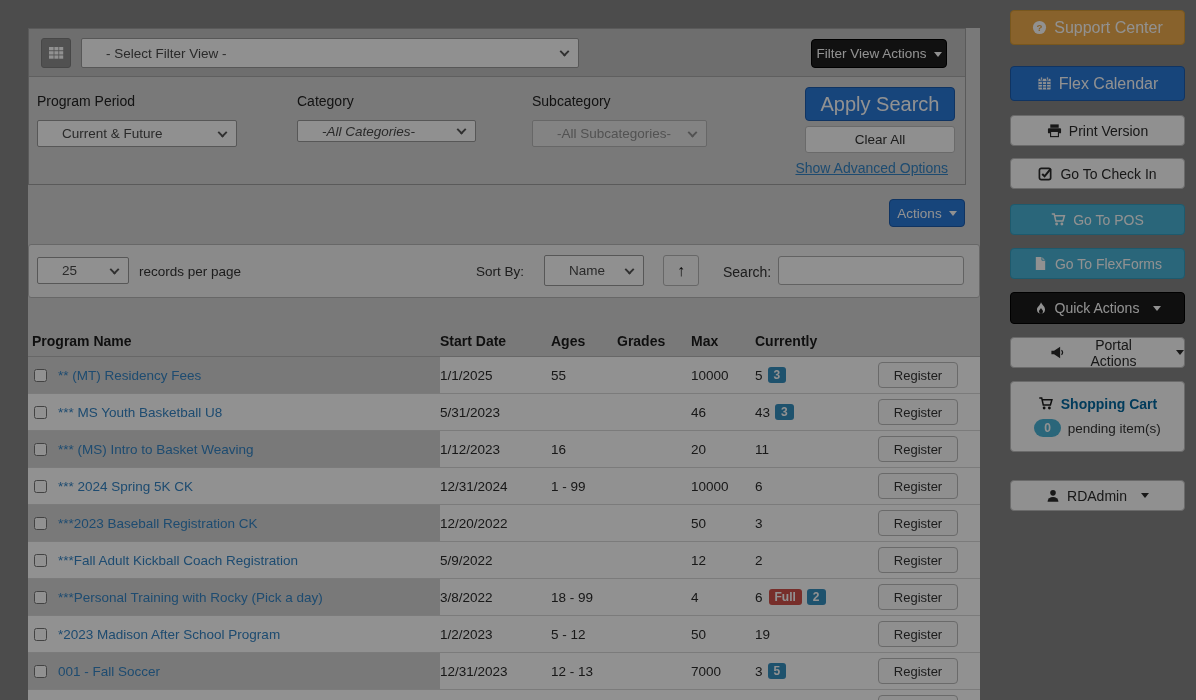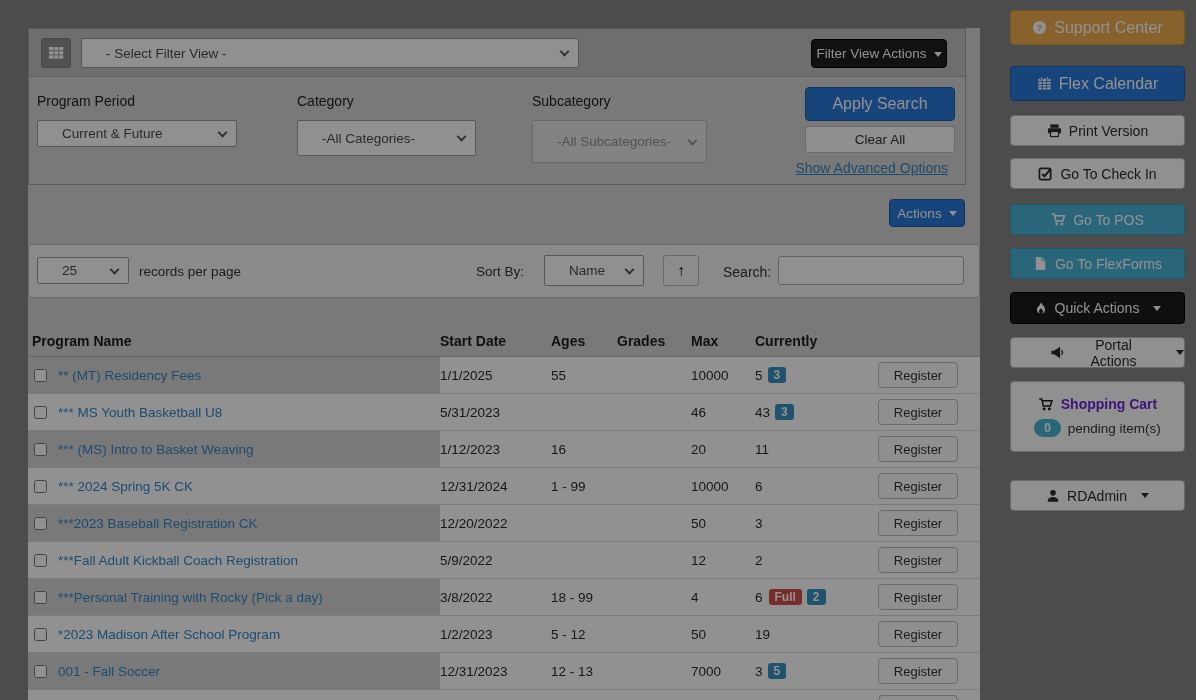--- a/index.html
+++ b/index.html
@@ -52,26 +52,26 @@
     border-top:5px solid currentColor; vertical-align:middle;
   }
   .btn-inverse {
     background:#1e1e1e; color:#fff; border-radius:4px; font-size:13.5px;
     border:1px solid #000;
   }
   .filter-view-actions { position:absolute; right:18px; top:10px; width:136px; height:29px; }
   .field-label { position:absolute; font-size:14px; color:#222; top:64px; }
   .lbl-0 { left:8px; } .lbl-1 { left:268px; } .lbl-2 { left:503px; }
   .fsel-0 { left:8px;   top:91px; width:200px; height:27px; }
-  .fsel-1 { left:268px; top:91px; width:179px; height:36px; }
-  .fsel-2 { left:503px; top:91px; width:175px; height:43px; }
+  .fsel-1 { left:268px; top:91px; width:179px; height:22px;font-style:italic; }
+  .fsel-2 { left:503px; top:91px; width:175px; height:27px; }
   .btn-primary {
     background:#2979d9; color:#fff; border:1px solid #1d5cad; border-radius:4px;
   }
-  .apply-search { position:absolute; right:10px; top:58px; width:150px; height:34px; font-size:16px; }
+  .apply-search { position:absolute; right:10px; top:58px; width:150px; height:34px; font-size:20px; }
   .clear-all {
     position:absolute; right:10px; top:97px; width:150px; height:27px;
     background:#fbfbfb; color:#333; border:1px solid #bbb; border-radius:3px; font-size:13.5px;
   }
   .adv-link {
     position:absolute; right:17px; top:131px; font-size:14px;
     color:#3585c5; text-decoration:underline; cursor:pointer;
   }
   .actions-btn {
     position:absolute; right:15px; top:171px; width:76px; height:28px; font-size:13.5px;
@@ -144,21 +144,21 @@
   .b-pos      { top:204px; height:31px; }
   .b-flexforms{ top:248px; height:31px; }
   .b-quick    { top:292px; height:32px; }
   .b-portal   { top:337px; height:31px;padding-left:39px; }
   .b-portal .caret { margin-left:14px; }
   .cart-panel {
     position:absolute; left:0; top:381px; width:175px; height:71px;
     background:#fdfdfd; border:1px solid #bbb; border-radius:4px;
     display:flex; flex-direction:column; align-items:center; justify-content:center; gap:7px;
   }
-  .cart-title { display:flex; align-items:flex-end; gap:7px; font-size:14px; font-weight:bold; color:#6d28d9; }
+  .cart-title { display:flex; align-items:flex-start; gap:7px; font-size:14px; font-weight:bold; color:#0369a1; }
   .cart-line { display:flex; align-items:center; gap:7px; font-size:13.5px; color:#333; }
   .cart-count {
     background:#4ab4d6; color:#fff; font-size:12px; font-weight:bold;
     border-radius:10px; padding:3px 10px; line-height:1;
   }
   .b-user { top:480px; height:31px; }
 </style>
 </head>
 <body>
 

